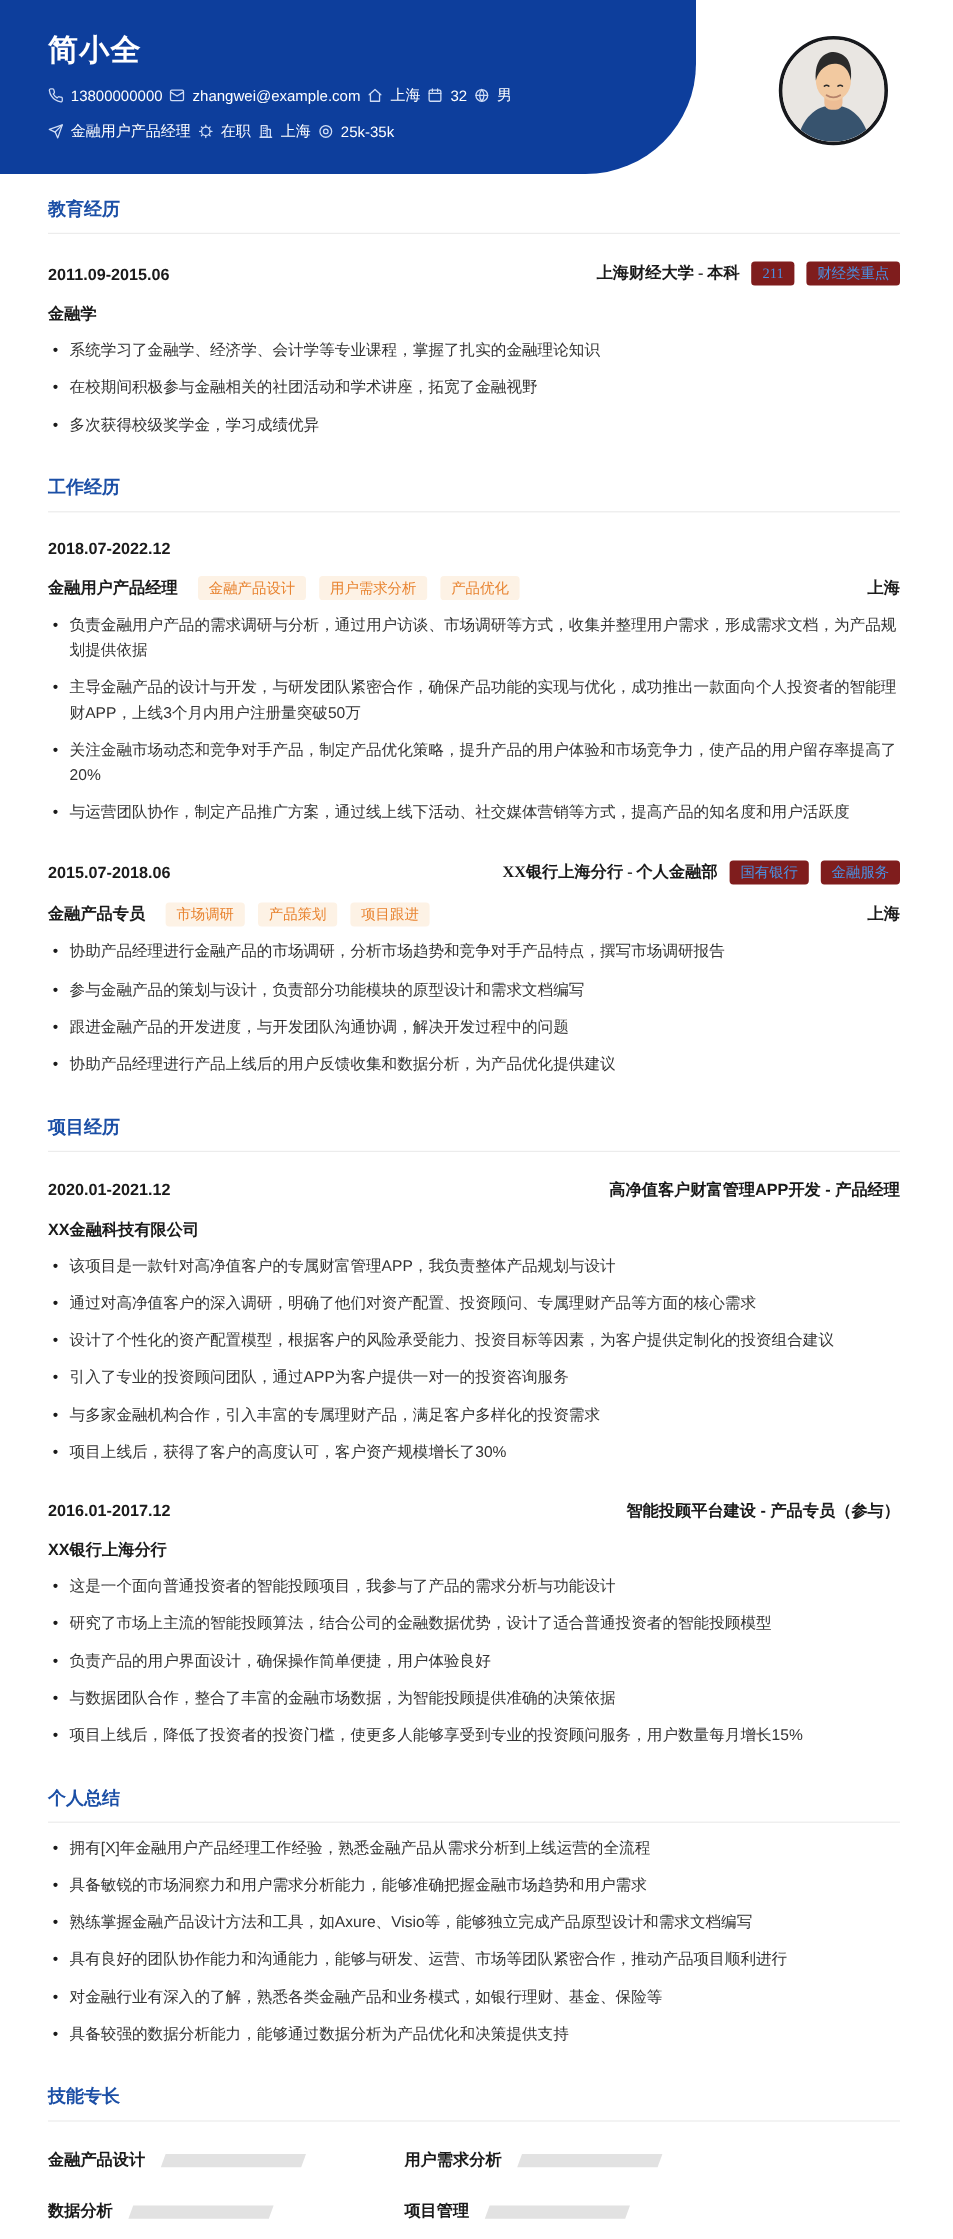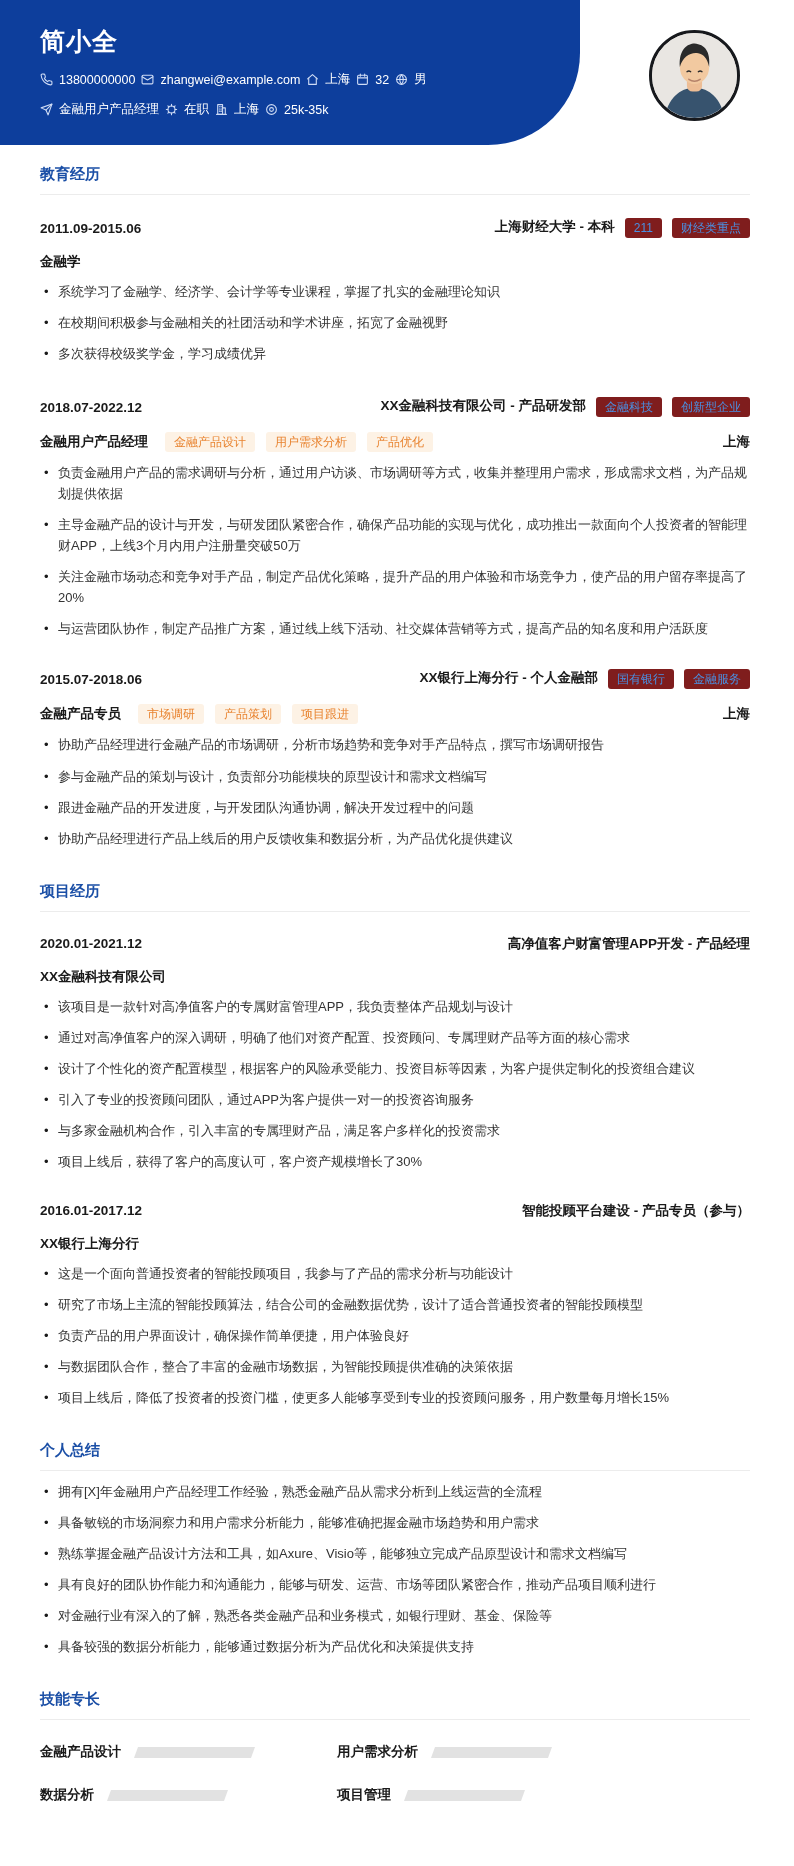--- a/index.html
+++ b/index.html
@@ -36,21 +36,21 @@
   .section { margin-top: 33px; }
   .section:first-child { margin-top: 0; }
   .section-title {
     margin: 0; color: #1b4fa6; font-size: 15px; font-weight: 700;
     padding-bottom: 10px; border-bottom: 1px solid #ececec;
   }
   .entry { margin-top: 23px; }
   .entry + .entry { margin-top: 30px; }
   .entry-head { display: flex; justify-content: space-between; align-items: center; }
   .date { font-size: 13.5px; font-weight: 700; color: #1a1a1a; white-space: nowrap; }
-  .entry-right { display: flex; gap: 10px; }
+  .entry-right { display: flex; align-items: center; gap: 10px; font-family: Liberation Serif, serif; }
   .org { font-size: 13.5px; font-weight: 700; color: #1a1a1a; }
   .tag {
     display: inline-block; font-size: 12px; line-height: 1;
     padding: 4px 9px; border-radius: 3px; white-space: nowrap;
   }
   .tag-blue { background: #7f1d1d; color: #4a90e2; }
   .tag-orange { background: #fdf2e5; color: #e8832f; }
   .role-row { display: flex; align-items: center; margin-top: 15px; }
   .role-name { font-size: 13.5px; font-weight: 700; color: #1a1a1a; margin-right: 17px; }
   .role-tags { display: flex; gap: 11px; flex: 1; }
@@ -189,29 +189,25 @@
         <div class="major">金融学</div>
         <ul class="bullets">
           <li>系统学习了金融学、经济学、会计学等专业课程，掌握了扎实的金融理论知识</li>
           <li>在校期间积极参与金融相关的社团活动和学术讲座，拓宽了金融视野</li>
           <li>多次获得校级奖学金，学习成绩优异</li>
         </ul>
       </div>
     </section>
 
     <section class="section">
+      <h2 class="section-title">工作经历</h2>
 
       <div class="entry">
         <div class="entry-head">
           <span class="date">2018.07-2022.12</span>
-          <span class="entry-right">
-            <span class="org">XX金融科技有限公司 - 产品研发部</span>
-            <span class="tag tag-blue">金融科技</span>
-            <span class="tag tag-blue">创新型企业</span>
-          </span>
         </div>
         <div class="role-row">
           <span class="role-name">金融用户产品经理</span>
           <span class="role-tags">
             <span class="tag tag-orange">金融产品设计</span>
             <span class="tag tag-orange">用户需求分析</span>
             <span class="tag tag-orange">产品优化</span>
           </span>
           <span class="location">上海</span>
         </div>

